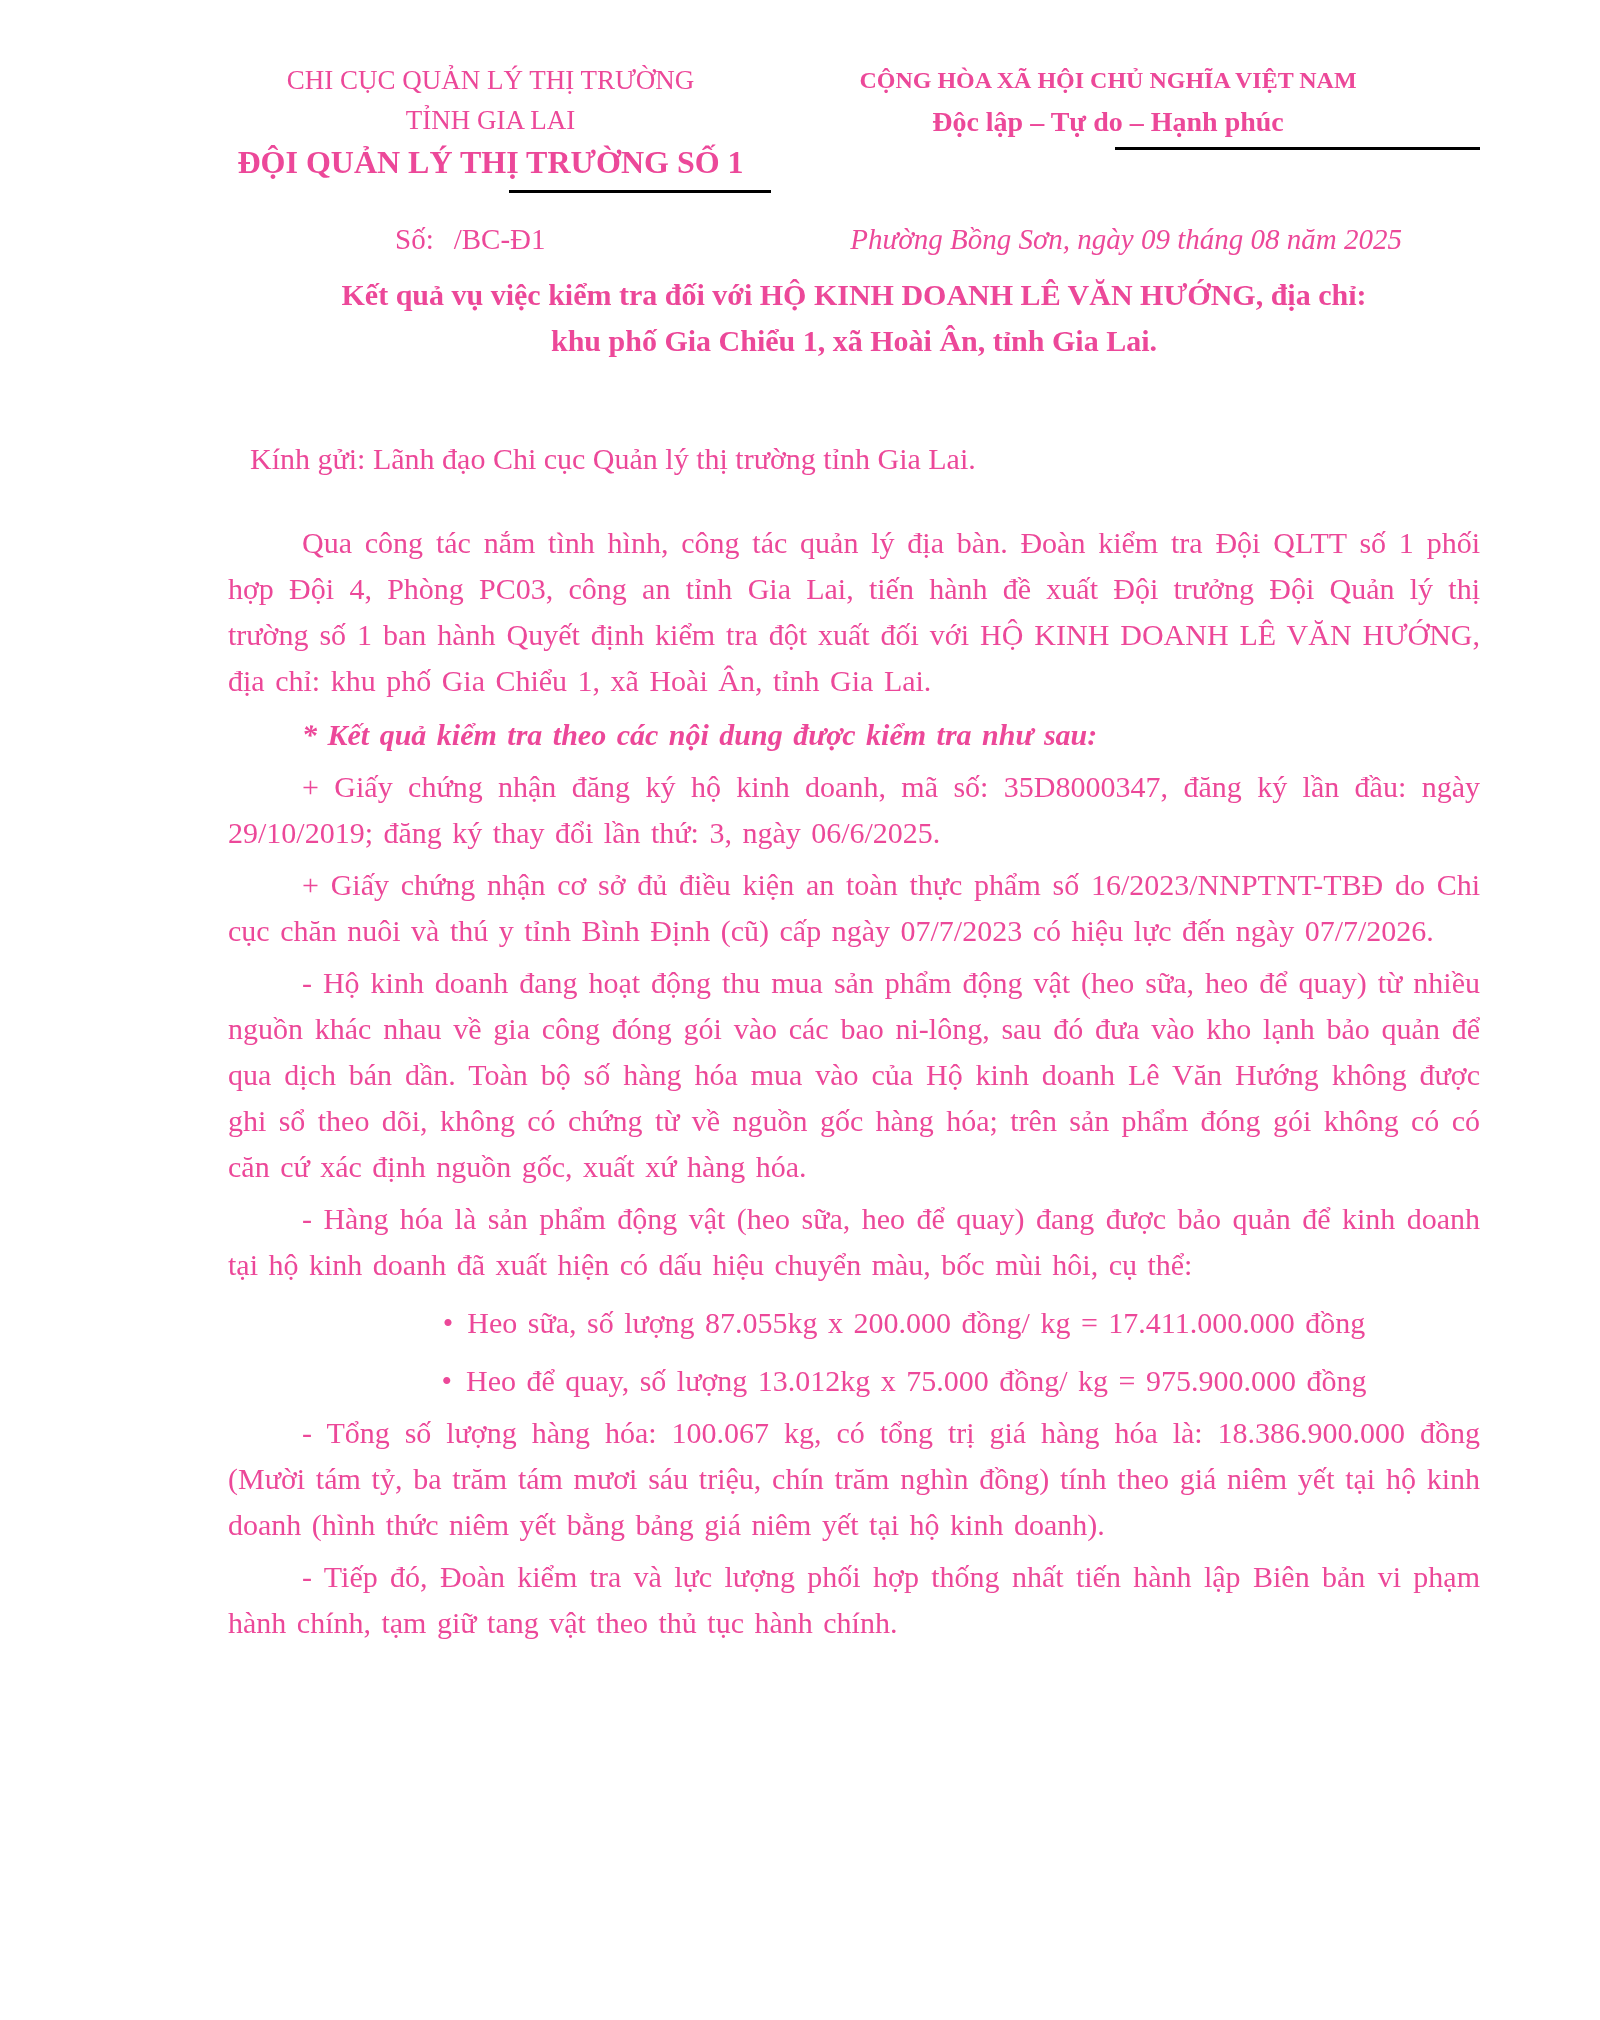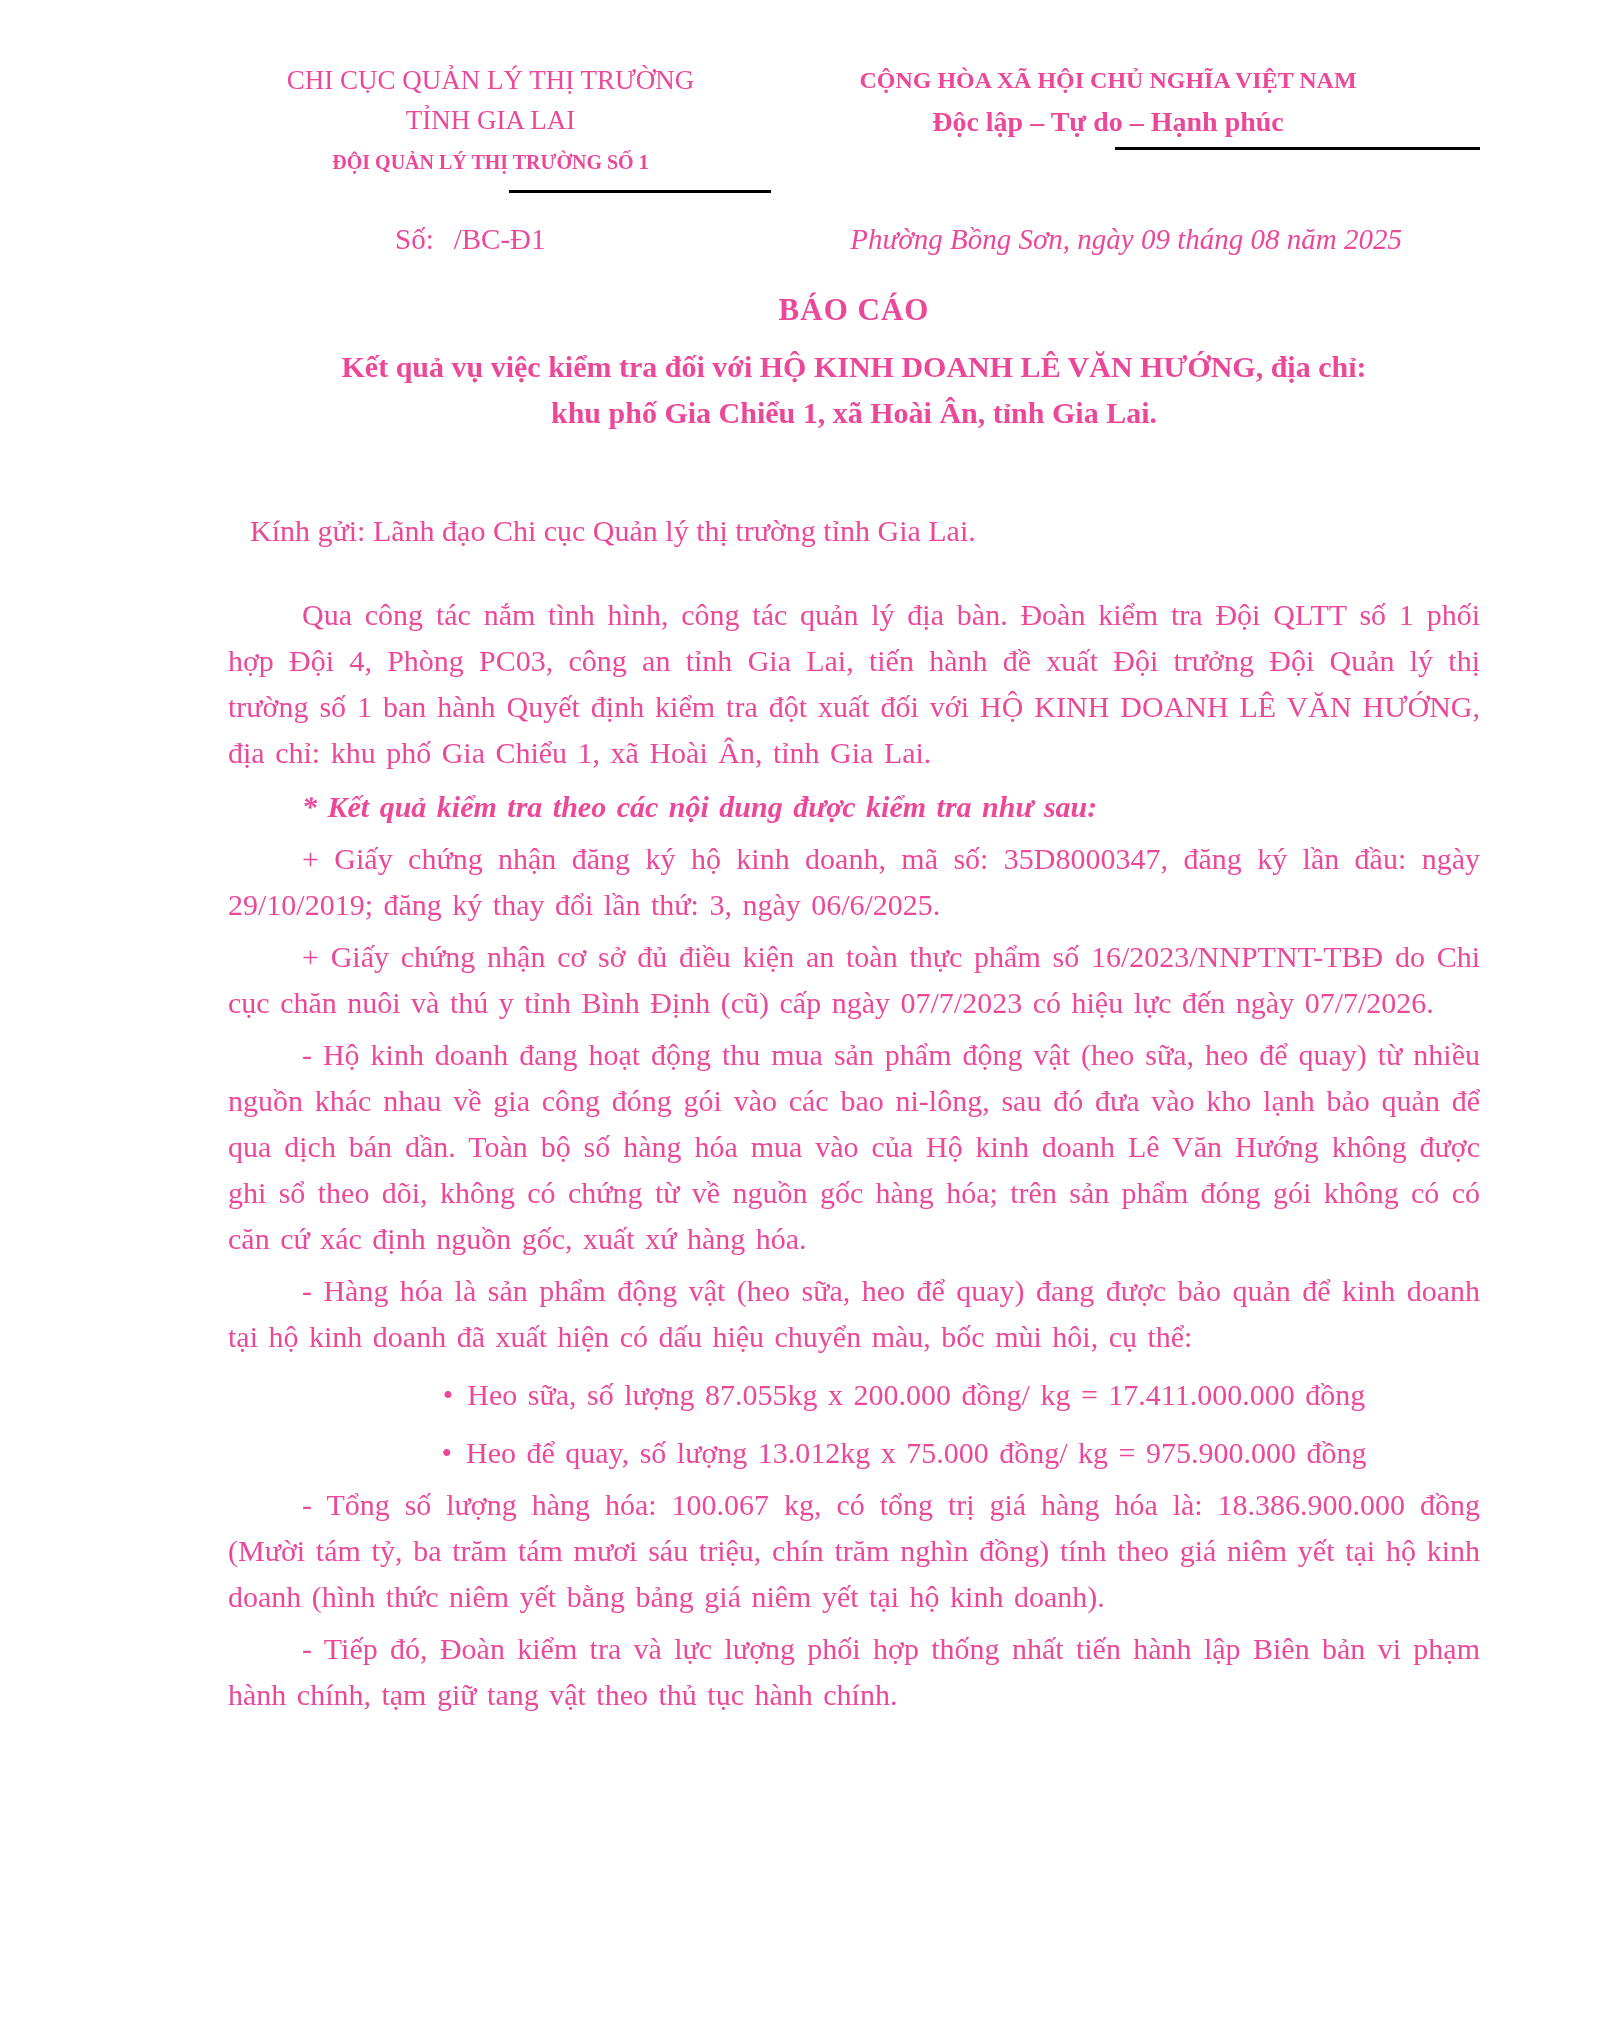--- a/index.html
+++ b/index.html
@@ -14,21 +14,21 @@
     box-sizing: border-box;
     padding: 60px 120px 0 228px;
     overflow: hidden;
   }
 
   
   .header { display: flex; margin-left: -50px; }
   .header-left { width: 625px; text-align: center; flex: none; }
   .header-left .l1 { font-size: 27px; line-height: 40px; }
   .header-left .l2 { font-size: 27px; line-height: 40px; }
-  .header-left .l3 { font-size: 20px; font-weight: bold; line-height: 44px; }
+  .header-left .l3 { font-size: 32px; font-weight: bold; line-height: 44px; }
   .agency-rule { height: 3px; background: #000; width: 262px; margin-left: 331px; margin-top: 6px; }
 
   .header-right { width: 690px; margin-left: -40px; text-align: center; flex: none; }
   .header-right .r1 { font-size: 24px; font-weight: bold; line-height: 40px; }
   .header-right .r2 { font-size: 28px; font-weight: bold; line-height: 44px; }
   .motto-rule { height: 3px; background: #000; width: 365px; margin-left: 352px; margin-top: 3px; }
 
   
   .ref-line { display: flex; align-items: baseline; margin-top: 30px; font-size: 29px; }
   .doc-number { margin-left: 167px; white-space: nowrap; }
@@ -69,21 +69,20 @@
     </div>
   </div>
 
   <div class="ref-line">
     <div class="doc-number">
       <span>Số:</span><span class="num-gap"></span><span>/BC-Đ1</span>
     </div>
     <div class="place-date">Phường Bồng Sơn, ngày 09 tháng 08 năm 2025</div>
   </div>
 
-  <div class="title">BÁO CÁO</div>
   <div class="subtitle">Kết quả vụ việc kiểm tra đối với HỘ KINH DOANH LÊ VĂN HƯỚNG, địa chỉ: khu phố Gia Chiểu 1, xã Hoài Ân, tỉnh Gia Lai.</div>
 
   <div class="salutation">Kính gửi: Lãnh đạo Chi cục Quản lý thị trường tỉnh Gia Lai.</div>
 
   <div class="body-text">
     <p class="para">Qua công tác nắm tình hình, công tác quản lý địa bàn. Đoàn kiểm tra Đội QLTT số 1 phối hợp Đội 4, Phòng PC03, công an tỉnh Gia Lai, tiến hành đề xuất Đội trưởng Đội Quản lý thị trường số 1 ban hành Quyết định kiểm tra đột xuất đối với HỘ KINH DOANH LÊ VĂN HƯỚNG, địa chỉ: khu phố Gia Chiểu 1, xã Hoài Ân, tỉnh Gia Lai.</p>
     <p class="heading-bi">* Kết quả kiểm tra theo các nội dung được kiểm tra như sau:</p>
     <p class="para">+ Giấy chứng nhận đăng ký hộ kinh doanh, mã số: 35D8000347, đăng ký lần đầu: ngày 29/10/2019; đăng ký thay đổi lần thứ: 3, ngày 06/6/2025.</p>
     <p class="para">+ Giấy chứng nhận cơ sở đủ điều kiện an toàn thực phẩm số 16/2023/NNPTNT-TBĐ do Chi cục chăn nuôi và thú y tỉnh Bình Định (cũ) cấp ngày 07/7/2023 có hiệu lực đến ngày 07/7/2026.</p>
     <p class="para">- Hộ kinh doanh đang hoạt động thu mua sản phẩm động vật (heo sữa, heo để quay) từ nhiều nguồn khác nhau về gia công đóng gói vào các bao ni-lông, sau đó đưa vào kho lạnh bảo quản để qua dịch bán dần. Toàn bộ số hàng hóa mua vào của Hộ kinh doanh Lê Văn Hướng không được ghi sổ theo dõi, không có chứng từ về nguồn gốc hàng hóa; trên sản phẩm đóng gói không có có căn cứ xác định nguồn gốc, xuất xứ hàng hóa.</p>

